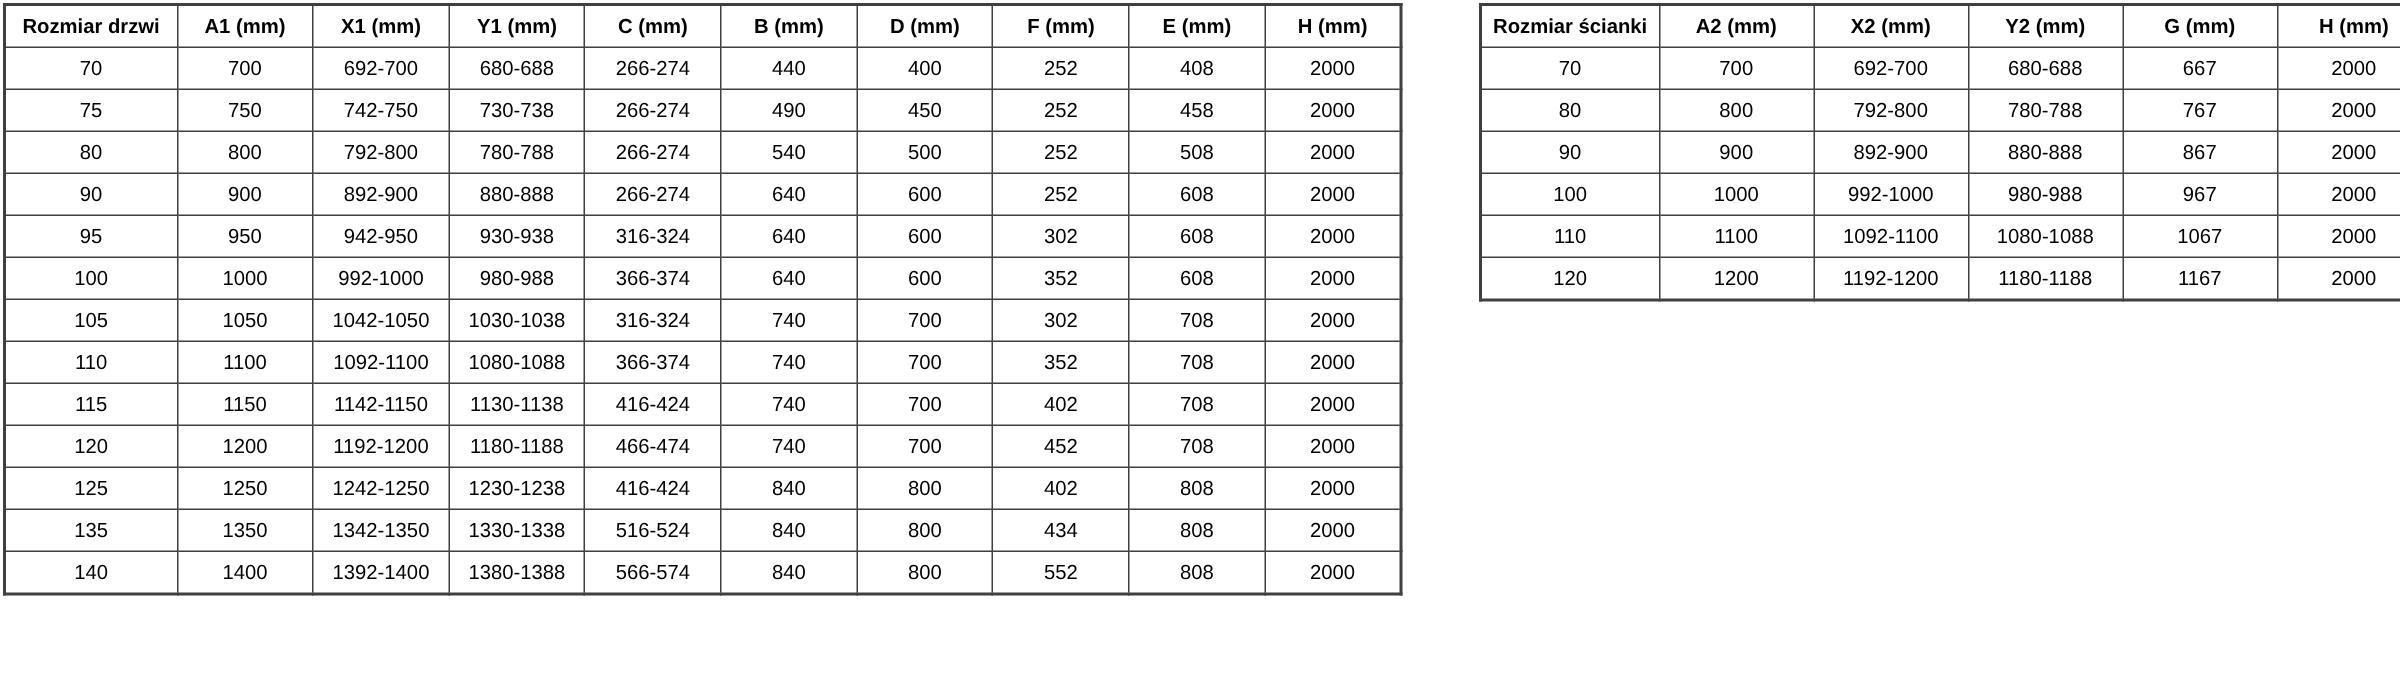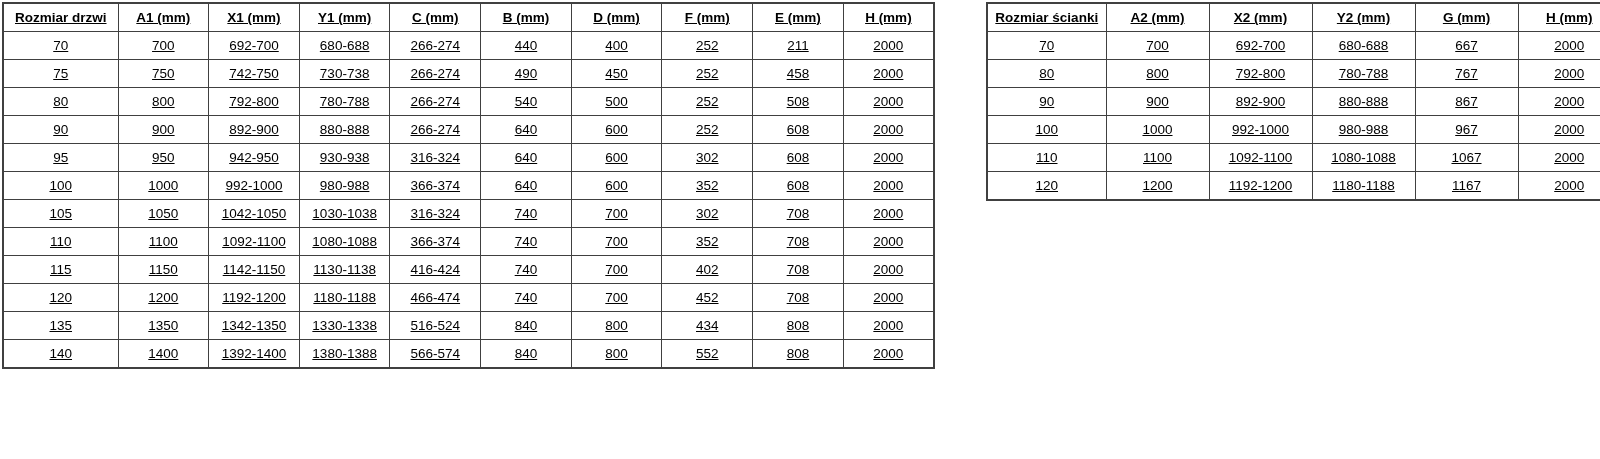--- a/index.html
+++ b/index.html
@@ -15,21 +15,20 @@
     background: var(--page-bg, #ffffff);
     overflow: hidden;
   }
   table.dim-table {
     position: absolute;
     top: 2px;
     border-collapse: collapse;
     table-layout: fixed;
     background: var(--page-bg, #ffffff);
     border: 2px solid var(--border-col, #404040);
-    text-decoration: underline;
   }
   #door-table { left: 2px;    width: 933px; }
   #wall-table { left: 986px; width: 636px; }
   #door-table col.first { width: 115px; }
   #wall-table col.first { width: 119px; }
   table.dim-table th,
   table.dim-table td {
     border: 1px solid var(--border-col, #404040);
     height: 27px;
     padding: 0 2px;
@@ -78,21 +77,21 @@
       <tbody>
         <tr>
           <td>70</td>
           <td>700</td>
           <td>692-700</td>
           <td>680-688</td>
           <td>266-274</td>
           <td>440</td>
           <td>400</td>
           <td>252</td>
-          <td>211</td>
+          <td>408</td>
           <td>2000</td>
         </tr>
         <tr>
           <td>75</td>
           <td>750</td>
           <td>742-750</td>
           <td>730-738</td>
           <td>266-274</td>
           <td>490</td>
           <td>450</td>
@@ -190,20 +189,32 @@
           <td>1192-1200</td>
           <td>1180-1188</td>
           <td>466-474</td>
           <td>740</td>
           <td>700</td>
           <td>452</td>
           <td>708</td>
           <td>2000</td>
         </tr>
         <tr>
+          <td>125</td>
+          <td>1250</td>
+          <td>1242-1250</td>
+          <td>1230-1238</td>
+          <td>416-424</td>
+          <td>840</td>
+          <td>800</td>
+          <td>402</td>
+          <td>808</td>
+          <td>2000</td>
+        </tr>
+        <tr>
           <td>135</td>
           <td>1350</td>
           <td>1342-1350</td>
           <td>1330-1338</td>
           <td>516-524</td>
           <td>840</td>
           <td>800</td>
           <td>434</td>
           <td>808</td>
           <td>2000</td>

